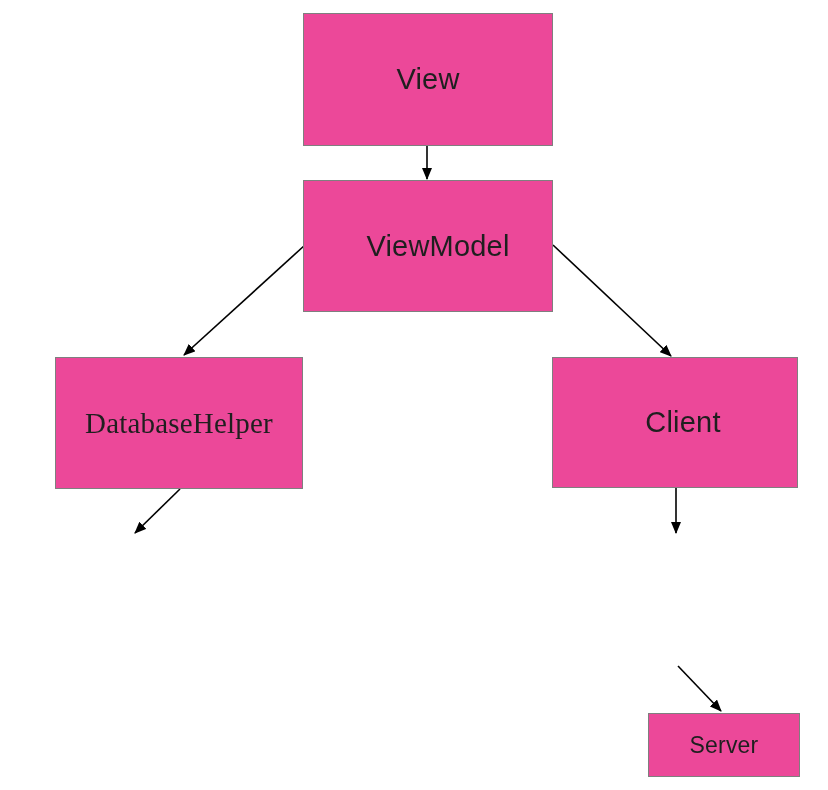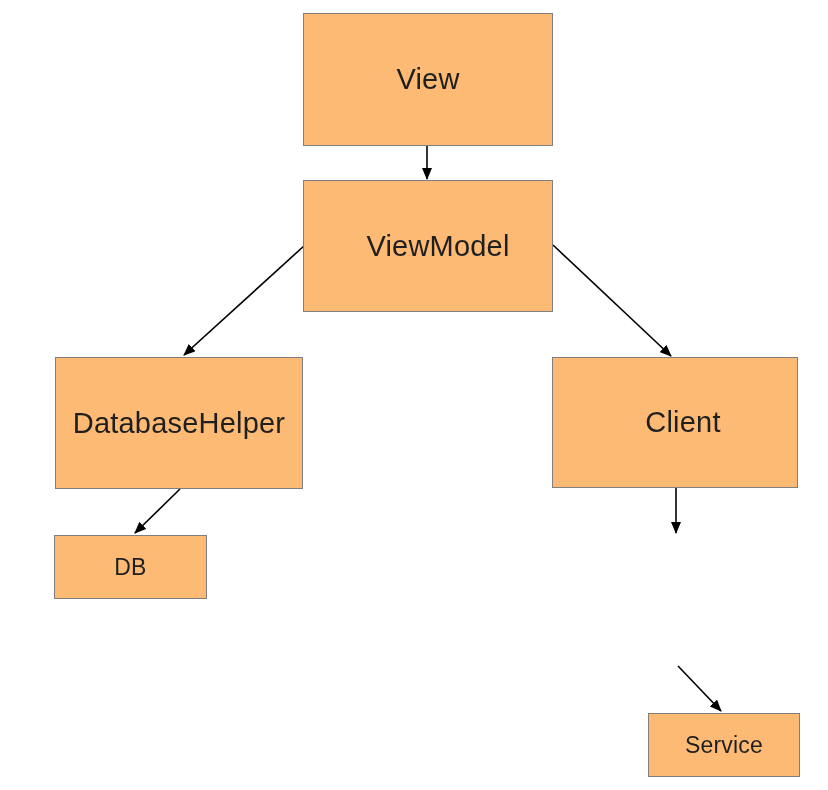--- a/index.html
+++ b/index.html
@@ -11,36 +11,36 @@
   .canvas {
     position: relative;
     width: 828px;
     height: 790px;
     background: #ffffff;
     overflow: hidden;
   }
   .node {
     position: absolute;
     box-sizing: border-box;
-    background: #fdba74;
+    background: #ec4899;
     border: 1.5px solid #7f7f7f;
     display: flex;
     align-items: center;
     justify-content: center;
     color: #1f1f1f;
     font-size: 29px;
     letter-spacing: 0.2px;
   }
   .node.small {
     font-size: 23px;
   }
   
   .node-view          { left: 303px; top: 13px;  width: 250px; height: 133px; }
   .node-viewmodel     { left: 303px; top: 180px; width: 250px; height: 132px; padding-left: 20px; }
-  .node-databasehelper{ left: 55px;  top: 357px; width: 248px; height: 132px; }
+  .node-databasehelper{ left: 55px;  top: 357px; width: 248px; height: 132px; font-family: Liberation Serif, serif; }
   .node-db            { left: 54px;  top: 535px; width: 153px; height: 64px; }
   .node-client        { left: 552px; top: 357px; width: 246px; height: 131px; padding-left: 16px; }
   .node-service       { left: 552px; top: 535px; width: 247px; height: 131px; }
   .node-server        { left: 648px; top: 713px; width: 152px; height: 64px; }
 
   .edges-layer {
     position: absolute;
     left: 0; top: 0;
     width: 828px;
     height: 790px;
@@ -76,26 +76,23 @@
   </div>
 
   <div class="node node-viewmodel">
     <span>ViewModel</span>
   </div>
 
   <div class="node node-databasehelper">
     <span>DatabaseHelper</span>
   </div>
 
-  <div class="node small node-db">
-    <span>DB</span>
-  </div>
 
   <div class="node node-client">
     <span>Client</span>
   </div>
 
 
   <div class="node small node-server">
-    <span>Service</span>
+    <span>Server</span>
   </div>
 
 </div>
 
 </body></html>

